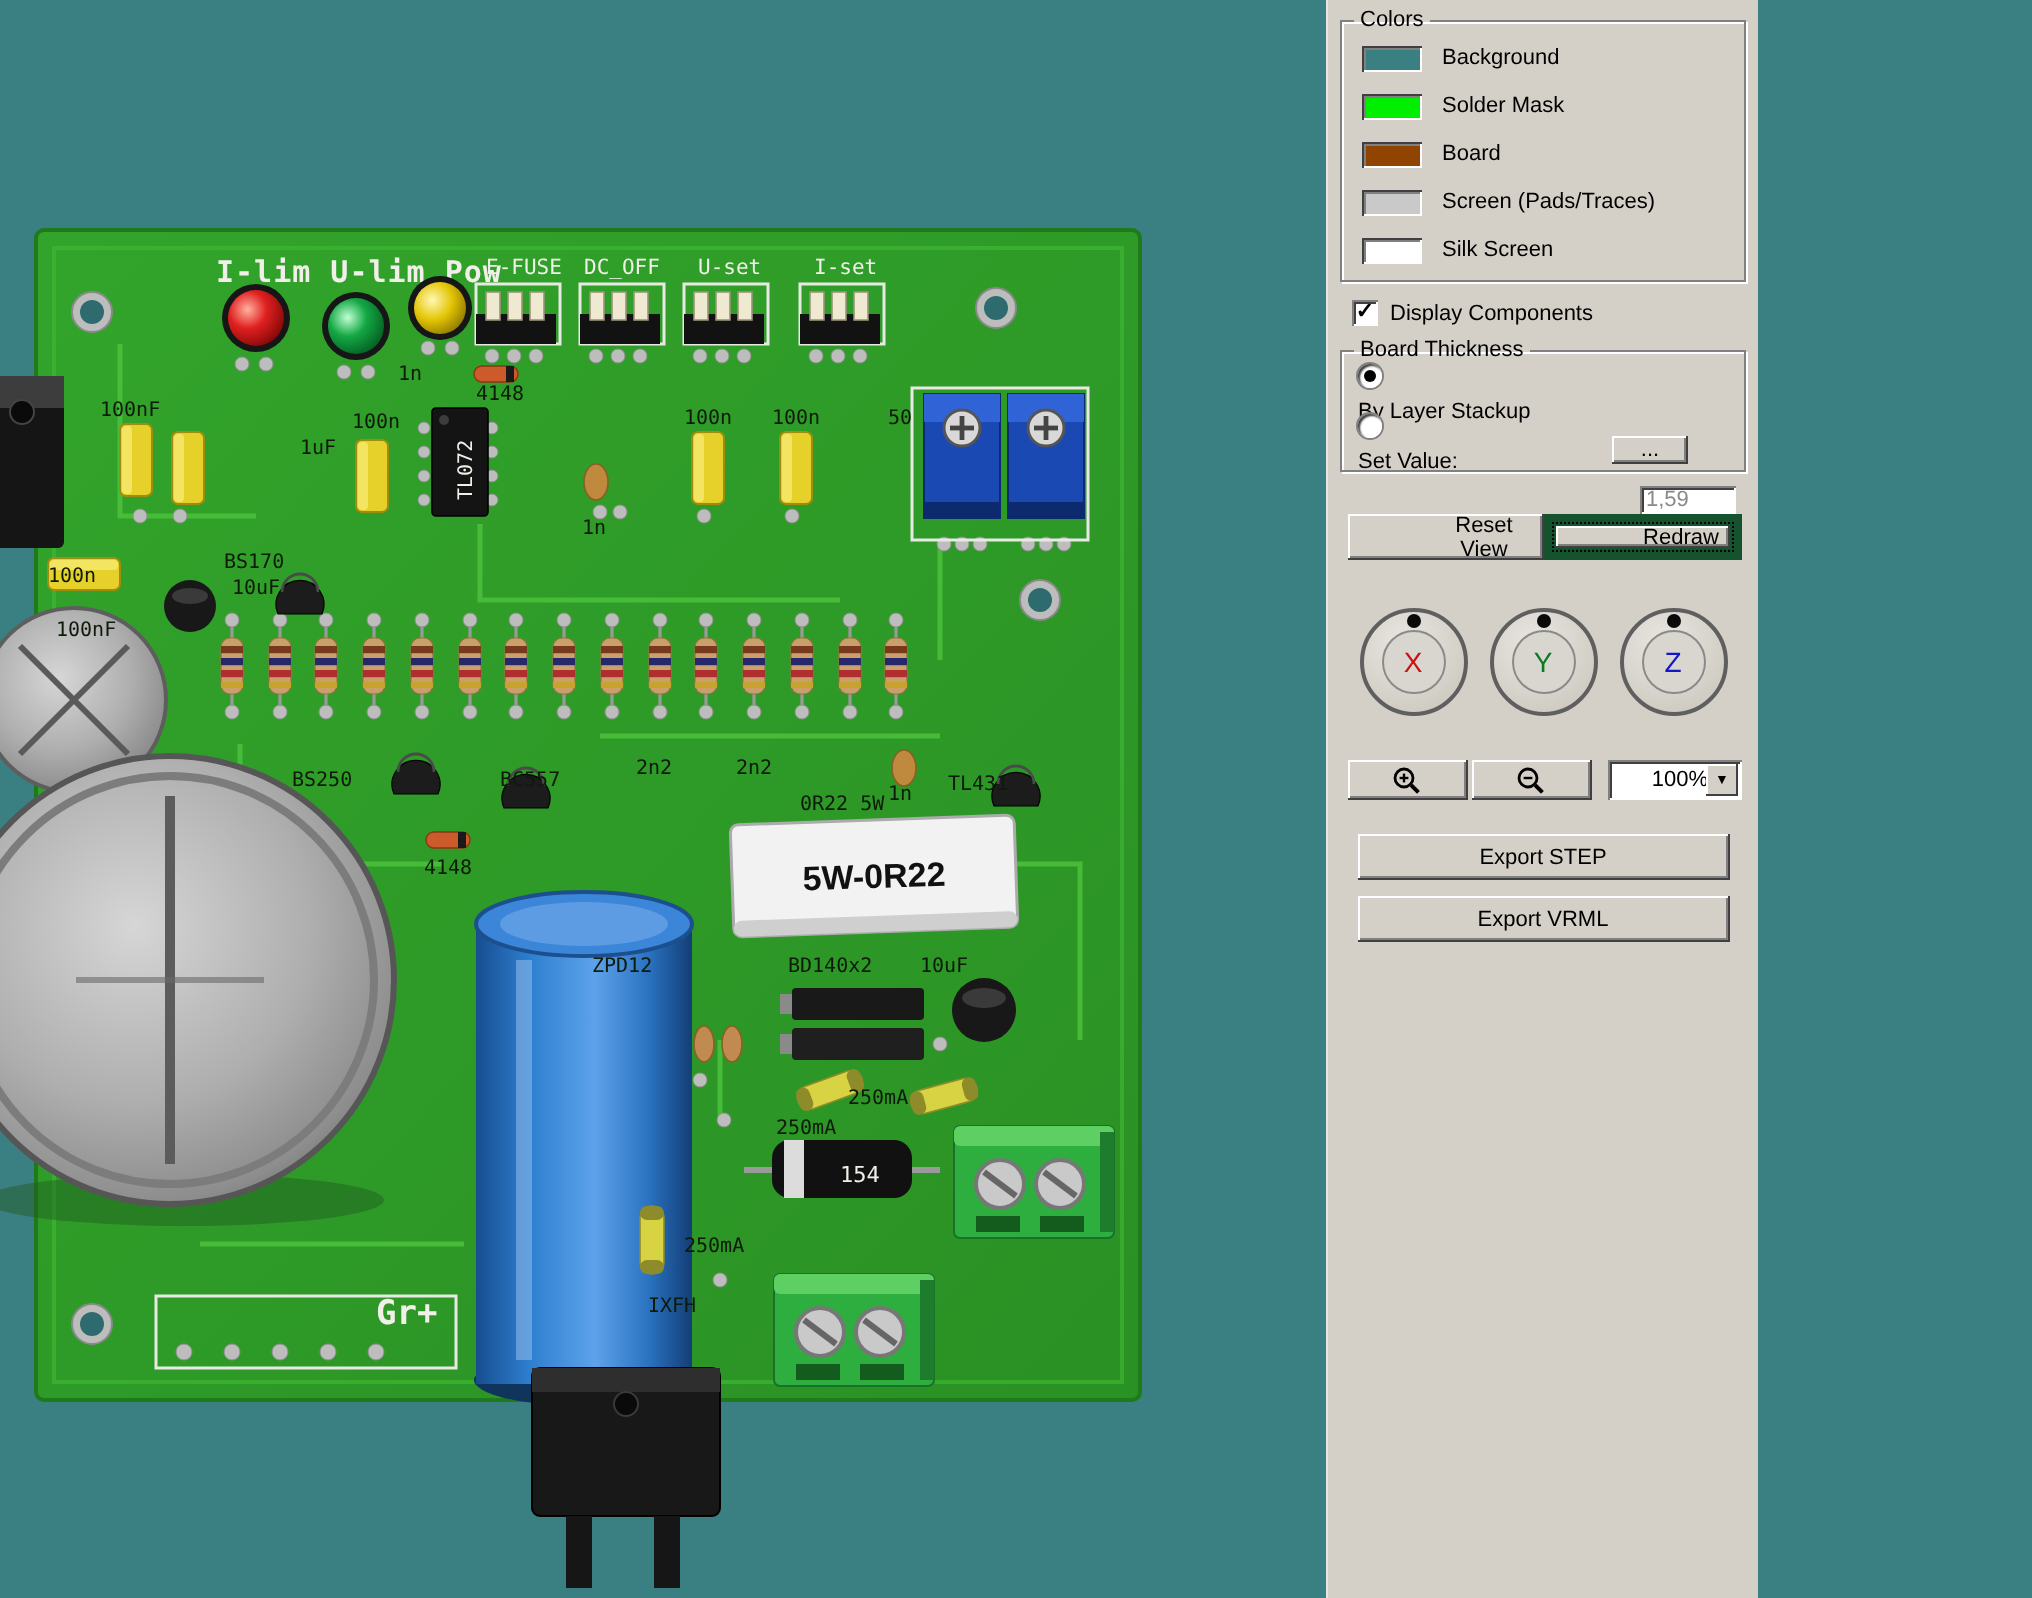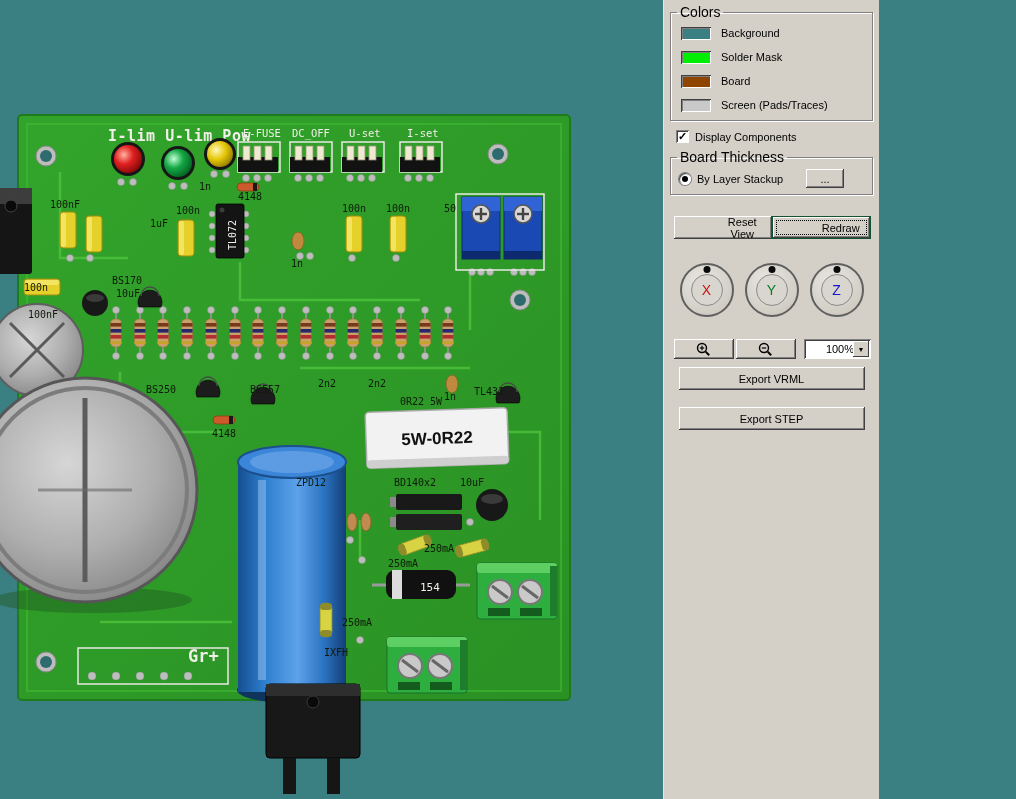--- a/index.html
+++ b/index.html
@@ -16,47 +16,47 @@
   .panel{
     width:216px;height:799px;flex:0 0 auto;box-sizing:border-box;
     background:#d4d0c8;padding:2px 4px;border-left:1px solid #e8e6e0;
     font-size:11px;color:#000;
   }
   fieldset{
     border:1px solid #808080;
     box-shadow:inset 1px 1px 0 #ffffff,1px 1px 0 #ffffff;
     margin:2px 2px 0 2px;padding:1px 4px 3px 4px;
   }
-  legend{font-size:14px;padding:0 3px;margin-left:2px;}
+  legend{font-size:11px;padding:0 3px;margin-left:2px;}
   .color-row{display:flex;align-items:center;gap:10px;height:24px;padding-left:6px;}
   .swatch{
     width:30px;height:13px;flex:0 0 auto;
     box-shadow:inset 1px 1px 0 #404040,inset -1px -1px 0 #ffffff,inset 2px 2px 0 #808080;
   }
   .check-row{display:flex;align-items:center;gap:6px;margin:9px 6px 6px 8px;cursor:default;}
   .checkbox{
     width:13px;height:13px;background:#fff;flex:0 0 auto;
     box-shadow:inset 1px 1px 0 #808080,inset -1px -1px 0 #ffffff,inset 2px 2px 0 #404040;
     display:flex;align-items:center;justify-content:center;
     font-size:11px;font-weight:bold;line-height:1;
   }
-  .radio-row{display:flex;align-items:center;gap:6px;height:25px;padding-left:4px;}
+  .radio-row{display:flex;gap:6px;height:25px;padding-left:4px;flex-direction:column;}
   .radio{
     width:12px;height:12px;border-radius:50%;background:#fff;flex:0 0 auto;position:relative;
     box-shadow:inset 1px 1px 1px #404040,inset -1px -1px 1px #ffffff,0 0 0 1px #808080;
   }
   .radio.selected::after{content:"";position:absolute;inset:3px;background:#000;border-radius:50%;}
   .btn{
     background:#d4d0c8;border:none;cursor:default;
     box-shadow:inset -1px -1px 0 #404040,inset 1px 1px 0 #ffffff,inset -2px -2px 0 #808080,inset 2px 2px 0 #d4d0c8;
     font-family:"Liberation Sans",sans-serif;font-size:11px;color:#000;
     display:inline-flex;align-items:center;justify-content:center;
   }
   .btn.default{
-    border:1px solid #14532d;
+    border:6px solid #14532d;
     outline:1px dotted #000;outline-offset:-5px;
   }
   .btn-row{display:flex;margin:21px 4px 0 6px;}
   .btn-row .btn{width:99px;height:23px;padding-left:44px;}
   .dots-btn{width:38px;height:19px;margin-left:auto;margin-right:24px;}
   .value-input{
     width:42px;height:15px;margin-left:auto;
     border:none;background:#fff;color:#8a8a8a;
     box-shadow:inset 1px 1px 0 #808080,inset -1px -1px 0 #ffffff,inset 2px 2px 0 #404040;
     font-family:"Liberation Sans",sans-serif;font-size:11px;padding:1px 3px;
@@ -491,35 +491,45 @@
       <span>Solder Mask</span>
     </div>
     <div class="color-row">
       <span class="swatch" style="background: rgb(143, 68, 0);"></span>
       <span>Board</span>
     </div>
     <div class="color-row">
       <span class="swatch" style="background: rgb(201, 201, 201);"></span>
       <span>Screen (Pads/Traces)</span>
     </div>
+    <div class="color-row">
+      <span class="swatch" style="background: rgb(255, 255, 255);"></span>
+      <span>Silk Screen</span>
+    </div>
   </fieldset>
 
   <div class="check-row">
     <span class="checkbox">
         <span>✓</span>
       </span>
     <span>Display Components</span>
   </div>
 
   <fieldset>
     <legend>Board Thickness</legend>
     <div class="radio-row">
       <span class="radio selected"></span>
       <span>By Layer Stackup</span>
       <button class="btn dots-btn">...</button>
+    </div>
+    <div class="radio-row">
+      <span class="radio"></span>
+      <span>Set Value:</span>
+      <input class="value-input" value="1,59" style="">
+      <span class="unit">mm</span>
     </div>
   </fieldset>
 
   <div class="btn-row">
     <button class="btn">Reset View</button>
     <button class="btn default">Redraw</button>
   </div>
 
   <div class="dials">
     <div class="dial">
@@ -551,16 +561,16 @@
           <line x1="9.6" y1="9.6" x2="13.2" y2="13.2" stroke="#000" stroke-width="2"></line>
           <line x1="3.8" y1="6" x2="8.2" y2="6" stroke="#000" stroke-width="1.2"></line>
         </svg>
     </button>
     <div class="zoom-select">
       <span>100%</span>
       <span class="dd-btn">▼</span>
     </div>
   </div>
 
+  <button class="btn wide-btn first">Export STEP</button>
   <button class="btn wide-btn">Export VRML</button>
-  <button class="btn wide-btn first">Export STEP</button>
 
 </div>
 
 </body></html>

